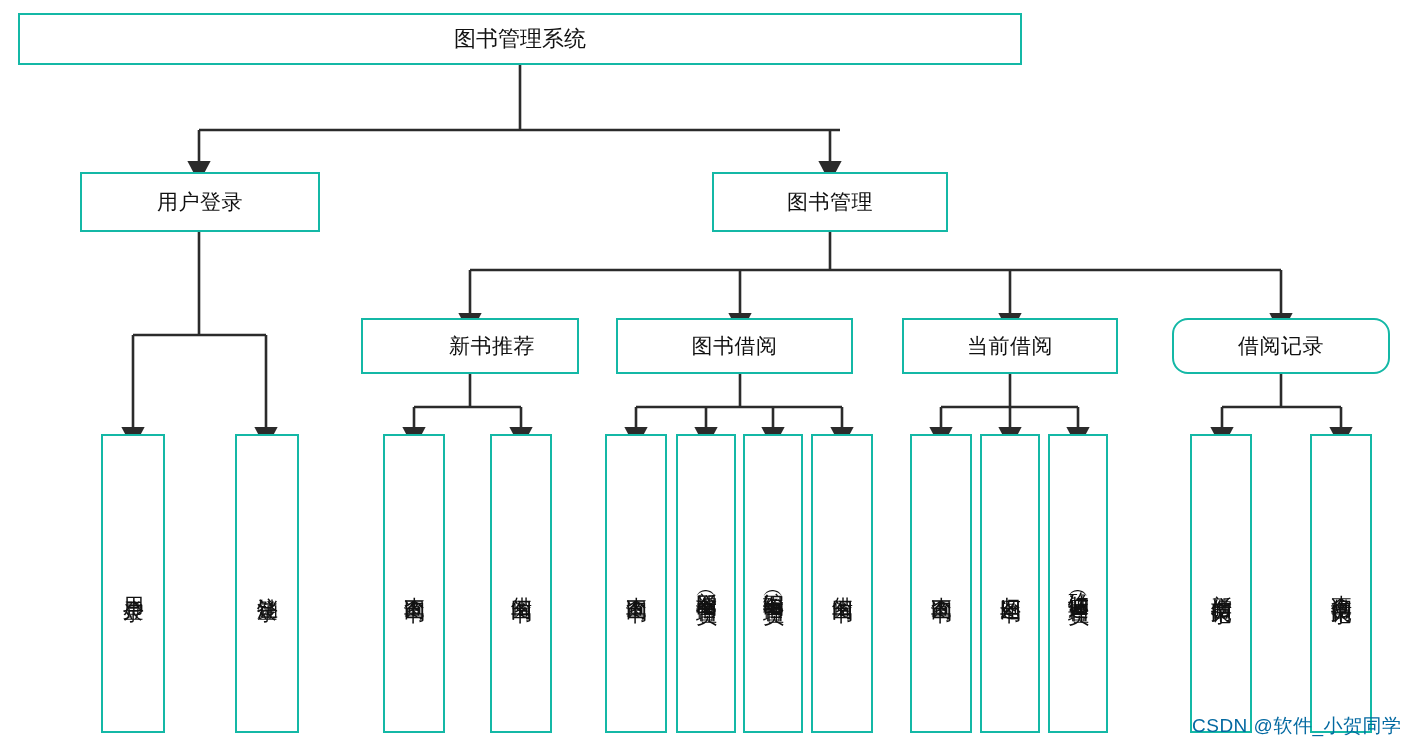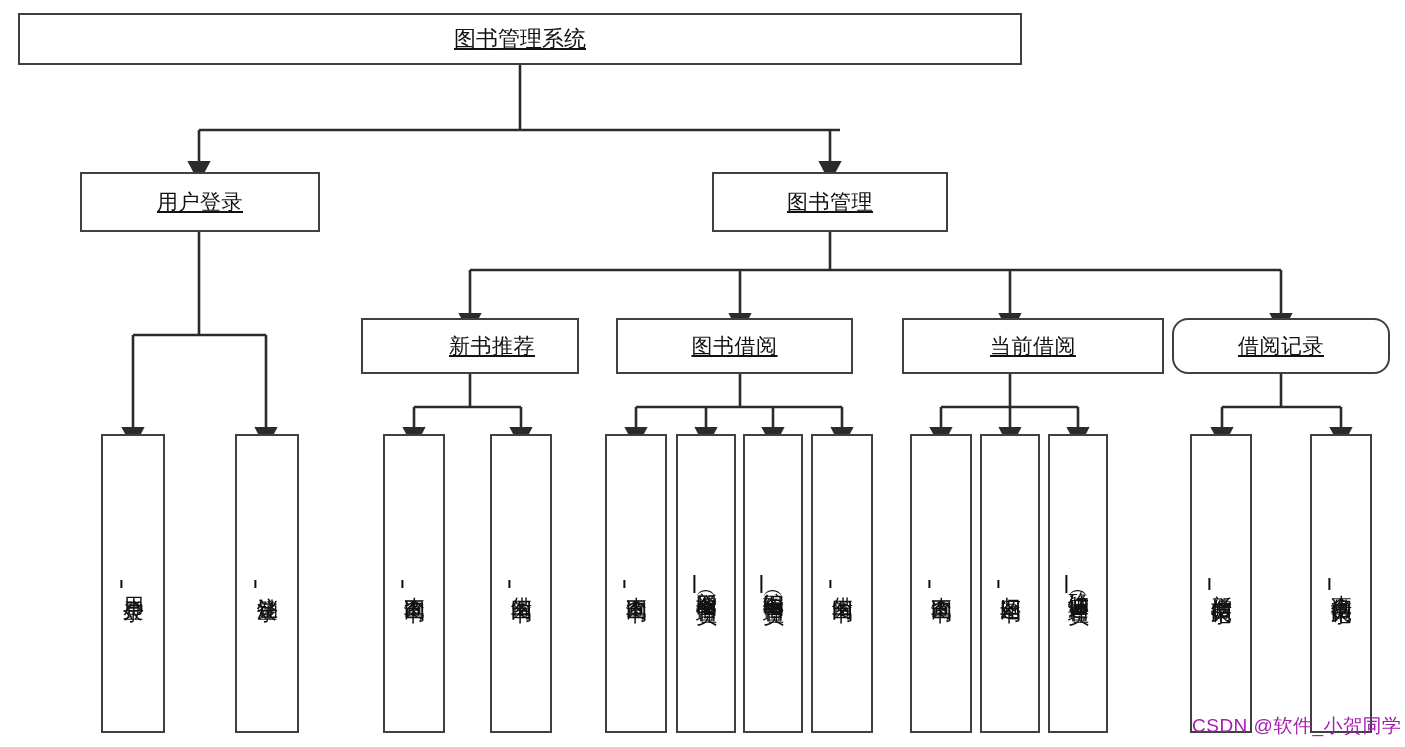--- a/index.html
+++ b/index.html
@@ -22,29 +22,28 @@
     position: absolute;
     left: 0;
     top: 0;
     width: 1405px;
     height: 747px;
     pointer-events: none;
   }
   .node {
     position: absolute;
     box-sizing: border-box;
-    border: 2px solid #404040;
+    border: 2px solid #14b8a6;
     background: #ffffff;
     display: flex;
     align-items: center;
     justify-content: center;
     color: #111111;
     line-height: 1.18;
     text-align: center;
-    text-decoration: underline;
   }
   .node.h {
     font-size: 21px;
     letter-spacing: 0.5px;
   }
   .node.root {
     font-size: 22px;
   }
   .node.v {
     font-size: 21px;
@@ -55,21 +54,21 @@
   }
   .node.v .vtext {
     writing-mode: vertical-rl;
     text-orientation: upright;
     display: block;
     white-space: nowrap;
   }
   .watermark {
     position: absolute;
     font-size: 19px;
-    color: #a21caf;
+    color: #0369a1;
     white-space: nowrap;
     letter-spacing: 0.5px;
     user-select: none;
   }
 </style>
 </head>
 <body>
 
 <div id="canvas">
 
@@ -133,21 +132,21 @@
   <div class="node h" style="left:712px; top:172px; width:236px; height:60px;">
     <span>图书管理</span>
   </div>
 
   <div class="node h" style="left:361px; top:318px; width:218px; height:56px;padding-left:44px;">
     <span>新书推荐</span>
   </div>
   <div class="node h" style="left:616px; top:318px; width:237px; height:56px;">
     <span>图书借阅</span>
   </div>
-  <div class="node h" style="left:902px; top:318px; width:262px; height:56px;">
+  <div class="node h" style="left:902px; top:318px; width:216px; height:56px;">
     <span>当前借阅</span>
   </div>
   <div class="node h" style="left:1172px; top:318px; width:218px; height:56px;border-radius:16px;">
     <span>借阅记录</span>
   </div>
 
   <div class="node v" style="left:101px; top:434px; width:64px; height:299px;">
     <span class="vtext">用户登录</span>
   </div>
   <div class="node v" style="left:235px; top:434px; width:64px; height:299px;">

